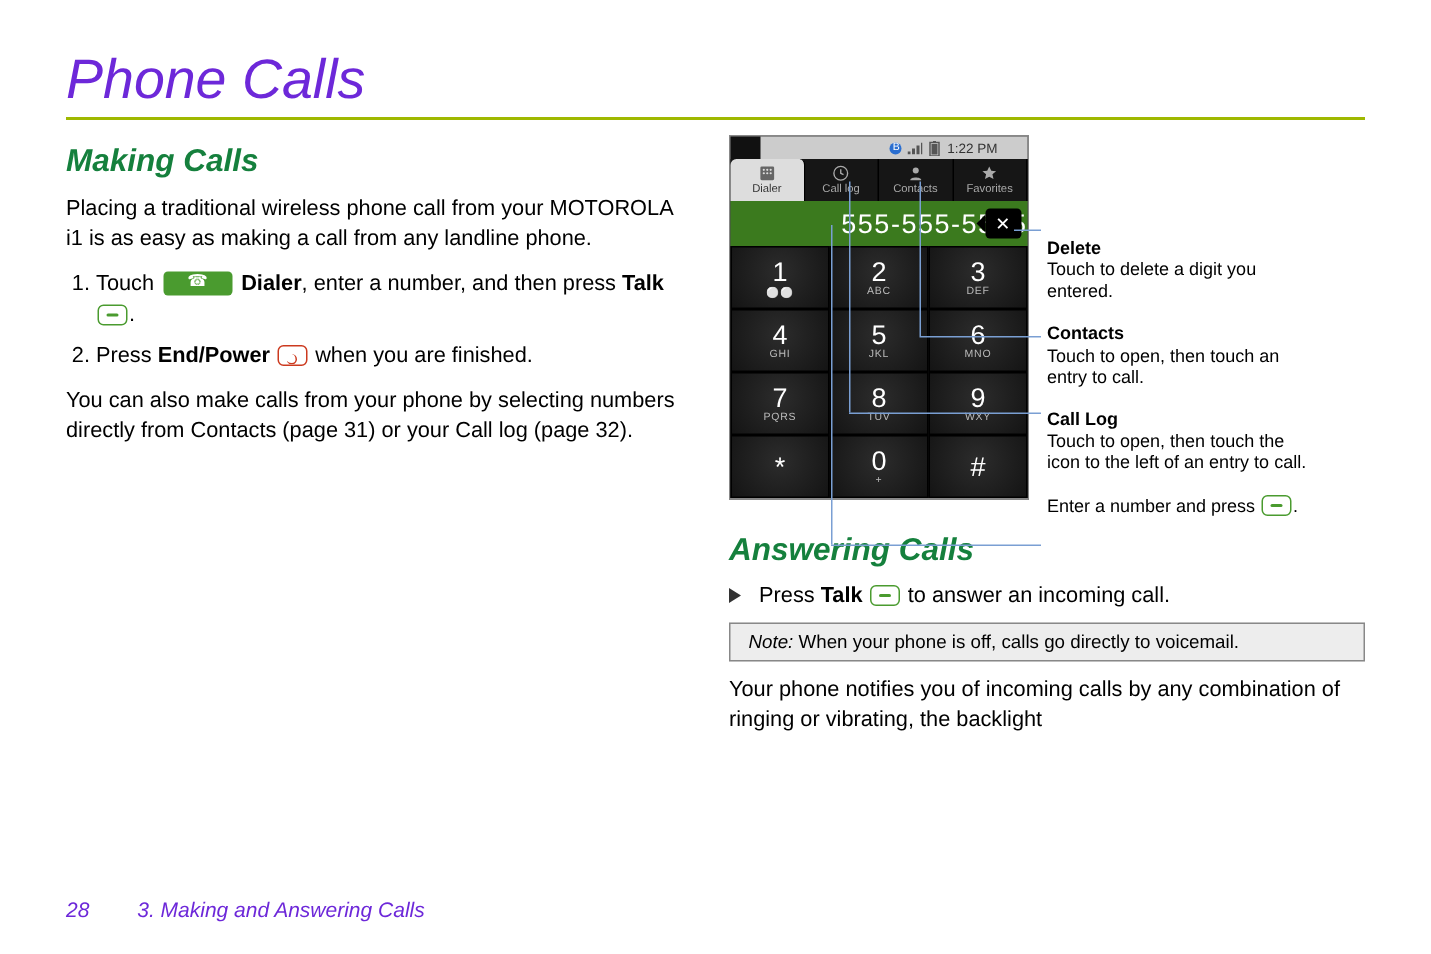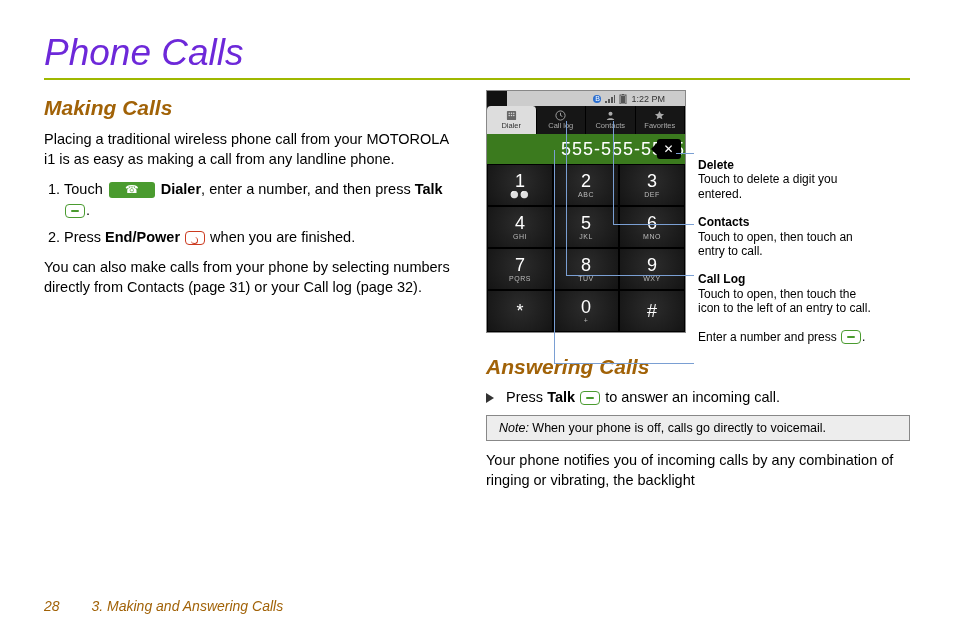--- a/index.html
+++ b/index.html
@@ -2,32 +2,32 @@
 <html><head>
 <meta charset="utf-8">
 <style>
   * { box-sizing: border-box; margin: 0; padding: 0; }
   body { width: 954px; height: 636px; font-family: Arial, Helvetica, sans-serif; color: #000; position: relative; padding: 32px 44px 24px 44px; }
   .page-title { font-size: 37px; font-style: italic; color: #6d28d9; font-weight: normal; margin-bottom: 4px; }
   .rule { height: 2px; background: #9fb800; margin-bottom: 10px; }
   .columns { display: flex; gap: 32px; }
   .col-left { width: 410px; }
   .col-right { flex: 1; position: relative; }
-  .section-h { font-size: 21px; font-style: italic; color: #a16207; margin-bottom: 10px; margin-top: 6px; }
+  .section-h { font-size: 21px; font-style: italic; color: #15803d; margin-bottom: 10px; margin-top: 6px; }
   .body-text { font-size: 14.5px; line-height: 1.35; margin-bottom: 10px; }
   .ol { padding-left: 20px; margin-bottom: 10px; }
   .ol li { font-size: 14.5px; line-height: 1.45; margin-bottom: 6px; }
   .bold { font-weight: bold; }
   .pill-green { display: inline-block; width: 46px; height: 16px; vertical-align: middle; background: #4a9b2f; border-radius: 3px; position: relative; margin: 0 2px; }
   .pill-green::after { content:"\260E"; color:#fff; font-size:11px; position:absolute; left:50%; top:50%; transform:translate(-50%,-52%); }
   .recv-icon { display:inline-block; width:20px; height:14px; border:1.5px solid #4a9b2f; border-radius:4px; vertical-align:middle; position:relative; margin:0 1px; }
   .recv-icon::after { content:""; position:absolute; left:5px; top:5px; width:8px; height:2px; background:#4a9b2f; border-radius:1px; }
   .end-icon { display:inline-block; width:20px; height:14px; border:1.5px solid #cc3a1f; border-radius:4px; vertical-align:middle; position:relative; margin:0 1px; }
   .end-icon::after { content:""; position:absolute; left:5px; top:5px; width:6px; height:6px; border:1.5px solid #cc3a1f; border-radius:50%; border-top:none; border-left:none; }
-  .footer { position: absolute; bottom: 22px; left: 44px; font-size: 14px; font-style: italic; color: #a16207; }
+  .footer { position: absolute; bottom: 22px; left: 44px; font-size: 14px; font-style: italic; color: #6d28d9; }
   .footer .pg { font-style: italic; margin-right: 28px; }
   
   .phone-wrap { position: relative; width: 390px; }
   .phone { width: 200px; background: #111; border: 1px solid #888; font-family: Arial, sans-serif; }
   .status-bar { height: 15px; background:#ccc; display:flex; align-items:center; justify-content:flex-end; padding:0 20px; gap:4px; font-size:9px; color:#333;margin-left:20px; }
   .status-bar .bt { width:8px; height:8px; background:#2a6ed0; border-radius:50%; font-size:7px; color:#fff; text-align:center; line-height:8px; }
   .tabs { display:flex; background:#161616; height:28px; }
   .tab { flex:1; display:flex; flex-direction:column; align-items:center; justify-content:center; font-size:7.5px; color:#aaa; border-right:1px solid #000; position:relative; }
   .tab.active { background:#ddd; color:#333; border-radius:4px 4px 0 0; }
   .tab svg { width:11px; height:11px; }

